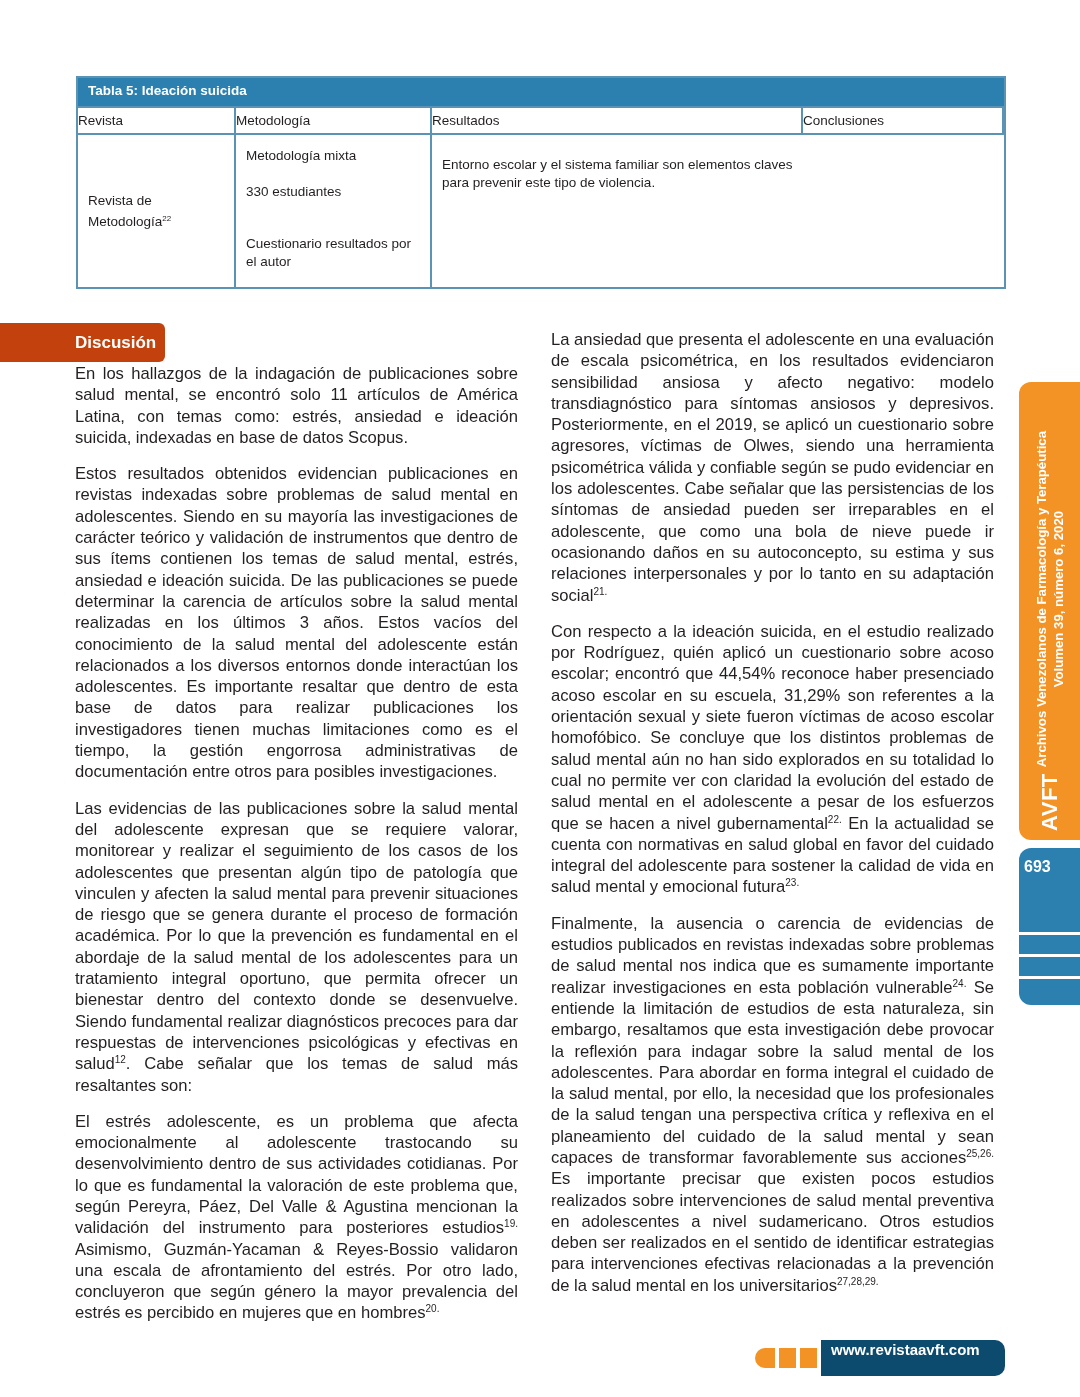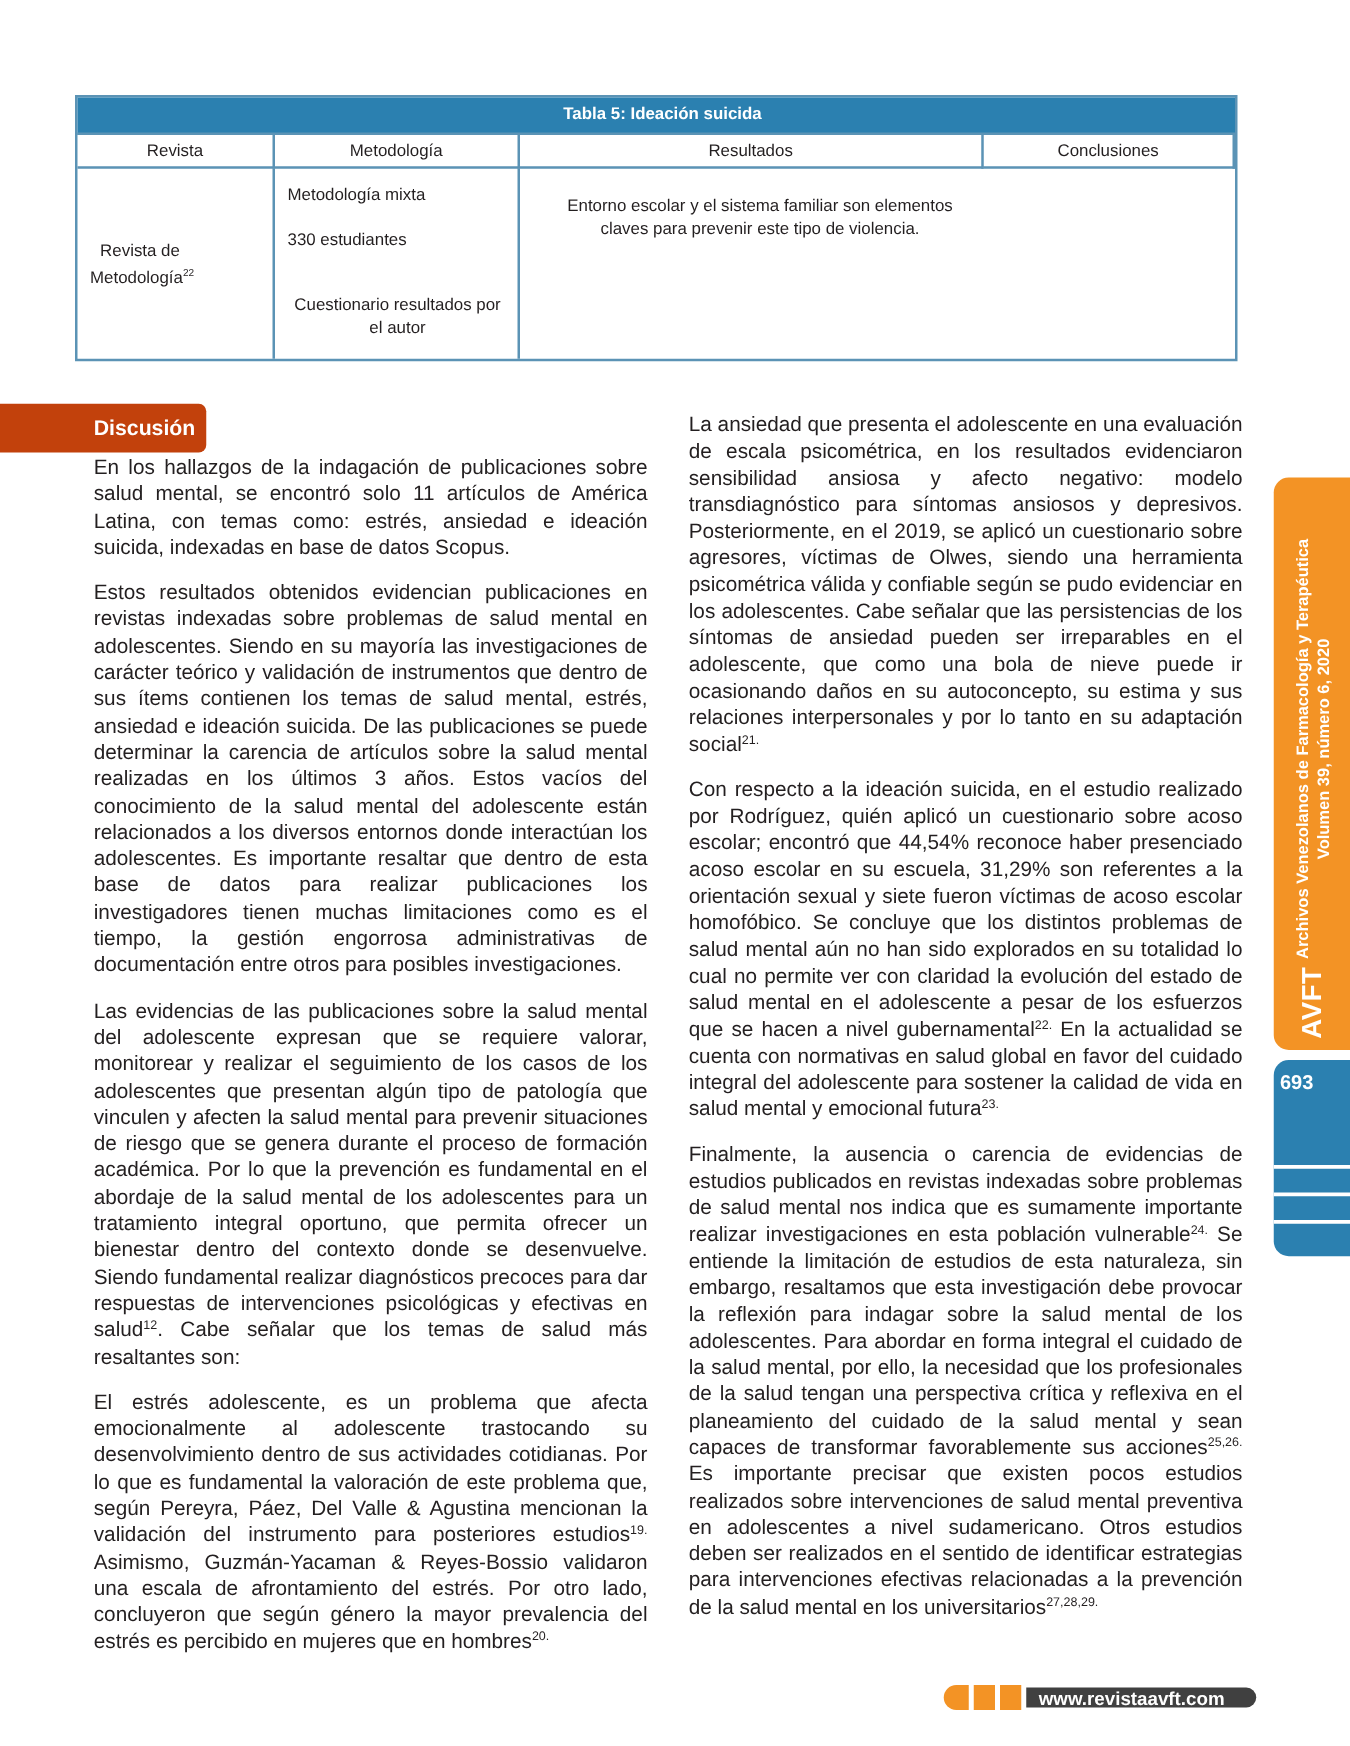--- a/index.html
+++ b/index.html
@@ -1,37 +1,37 @@
 <!DOCTYPE html>
 <html><head>
 <meta charset="utf-8">
 <style>
   html, body { margin: 0; padding: 0; background: #ffffff; }
   body { width: 1080px; height: 1397px; position: relative; overflow: hidden;
          font-family: "Liberation Sans", sans-serif; color: #231f20; }
 
   
-  .tbl { position: absolute; left: 60px; top: 76px; width: 930px;
-         border: 2px solid #5b93b5; box-sizing: border-box; text-align: center; }
+  .tbl { position: absolute; left: 76px; top: 76px; width: 930px;
+         border: 2px solid #5b93b5; box-sizing: border-box; }
   .tbl-title { background: #2b80b0; color: #fff; font-weight: bold; font-size: 13.5px;
                height: 30px; line-height: 26px; padding-left: 10px; box-sizing: border-box;
                border-bottom: 2px solid #5b93b5; }
   .tbl-grid { display: grid; grid-template-columns: 158px 196px 371px 1fr; }
   .th { font-size: 13.5px; height: 27px; line-height: 26px; 
         border-bottom: 2px solid #5b93b5; border-right: 2px solid #5b93b5; box-sizing: border-box; }
   .td { font-size: 13.5px; line-height: 18px; height: 152px; padding-left: 10px; padding-right: 8px;
         border-right: 2px solid #5b93b5; box-sizing: border-box; position: relative; }
   .th:last-child, .td:last-child { border-right: none; }
   .td sup { font-size: 8px; vertical-align: 5px; }
   .cell-center { display: flex; flex-direction: column; justify-content: center; }
   .meth-1 { position: absolute; top: 12px; left: 10px; }
   .meth-2 { position: absolute; top: 48px; left: 10px; }
   .meth-3 { position: absolute; top: 100px; left: 10px; right: 8px; }
   .res { position: absolute; top: 40px; left: 10px; right: 10px; }
-  .conc { position: absolute; top: 21px; left: 10px; right: 8px; margin-left: 11px; }
+  .conc { position: absolute; top: 21px; left: 10px; right: 8px; }
 
   
   .section-tab { position: absolute; left: 0; top: 323px; width: 165px; height: 39px;
                  background: #c2410c; border-radius: 0 6px 6px 0; color: #fff;
                  font-weight: bold; font-size: 17px; line-height: 40px; padding-left: 75px;
                  box-sizing: border-box; }
 
   
   .col { position: absolute; font-size: 16.6px; line-height: 21.3px; text-align: justify; }
   .col p { margin: 0 12px 15px 0; }
@@ -52,21 +52,21 @@
   
   .side-blue { position: absolute; left: 1019px; top: 848px; width: 70px; height: 157px;
                background: #2b80b0; border-radius: 12px 0 0 12px; overflow: hidden; }
   .page-num { position: absolute; left: 1024px; top: 858px; color: #fff; font-weight: bold; font-size: 16px; }
   .blue-line { position: absolute; left: 1019px; width: 70px; height: 3px; background: #ffffff; }
 
   
   .footer { position: absolute; left: 755px; top: 1348px; height: 20px; display: flex; align-items: center; }
   .f-pill { width: 20px; height: 20px; background: #f39325; border-radius: 10px 0 0 10px; margin-right: 4px; }
   .f-sq { width: 17px; height: 20px; background: #f39325; margin-right: 4px; }
-  .f-url { height: 16px; background: #404040; border-radius: 0 10px 10px 0; color: #fff;
+  .f-url { height: 36px; background: #0c4a6e; border-radius: 0 10px 10px 0; color: #fff;
            font-weight: bold; font-size: 15px; line-height: 20px; padding: 0 16px 0 10px; width: 158px;
            box-sizing: content-box; }
 </style>
 </head>
 <body>
 
 <div class="tbl">
   <div class="tbl-title">Tabla 5: Ideación suicida</div>
   <div class="tbl-grid">
     <div class="th">Revista</div>

